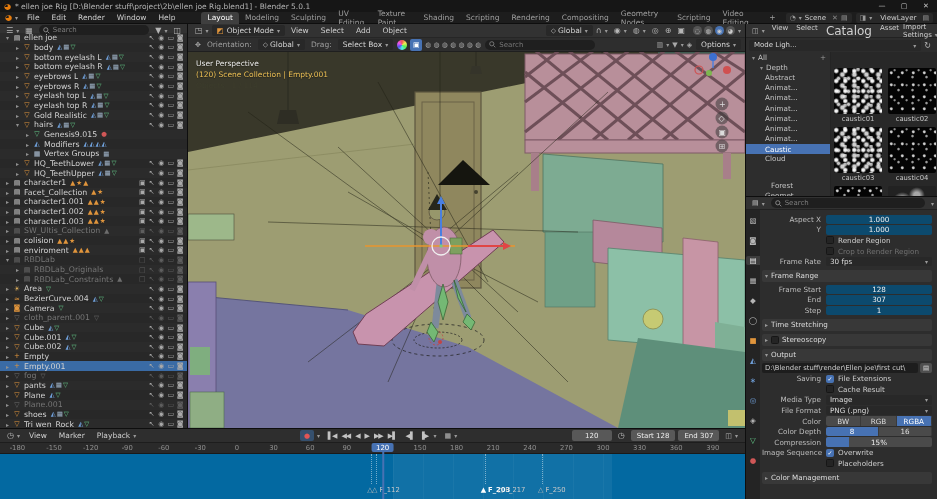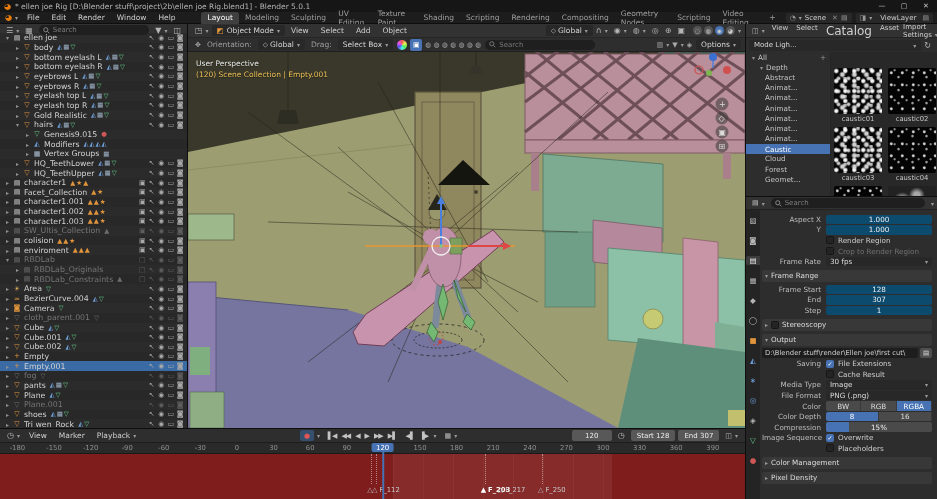--- a/index.html
+++ b/index.html
@@ -89,21 +89,21 @@
   .pathf{flex:1;background:#1d1d1d;border-radius:2px;height:10px;display:flex;align-items:center;padding:0 3px;color:#cfcfcf;white-space:nowrap;overflow:hidden;font-size:6.8px}
   .folder{width:12px;height:10px;background:#4f4f4f;border-radius:2px;margin-left:2px;font-size:6.5px;display:flex;align-items:center;justify-content:center;color:#ddd}
   
   #timeline{left:0;top:428px;width:745px;height:71px;background:#232323;border-top:1px solid #0e0e0e;overflow:hidden}
   #tl-hdr{height:14px;background:#2e2e2e;display:flex;align-items:center;padding:0 4px;border-bottom:1px solid #1d1d1d;position:relative}
   #tl-controls{position:absolute;left:300px;top:1px;display:flex;align-items:center}
   .pbtn{color:#c3c3c3;font-size:7px;padding:0 2.5px;letter-spacing:-1px}
   .autokey{background:#35506e;border-radius:2px;height:11px;display:flex;align-items:center;padding:0 4px;color:#e05555;font-size:7px}
   #tl-right{margin-left:auto;display:flex;align-items:center;gap:3px}
   .tfield{background:#585858;border-radius:2px;height:11px;display:flex;align-items:center;justify-content:center;font-size:7px;color:#eee;padding:0 6px}
-  #tl-body{position:absolute;left:0;top:14px;width:745px;height:57px;background:#7f1d1d}
+  #tl-body{position:absolute;left:0;top:14px;width:745px;height:57px;background:#0369a1}
   #tl-ruler{position:absolute;left:0;top:0;width:745px;height:11px;background:#2a2a2a;border-bottom:1px solid #1a1a1a}
   .tick{position:absolute;top:1px;font-size:6.8px;color:#909090;transform:translateX(-50%)}
   #tl-range{position:absolute;top:11px;bottom:0;background:rgba(255,255,255,.06);background-image:repeating-linear-gradient(90deg,rgba(255,255,255,.04) 0 1px,transparent 1px 30px)}
   .mline{position:absolute;top:11px;height:30px;border-left:1px dotted rgba(255,255,255,.45)}
   .marker{position:absolute;bottom:6px;display:flex;align-items:flex-end;transform:translateX(-4px)}
   .marker .tri{font-size:7px;color:#b9b9b9}
   .marker .tri.filled{color:#fff}
   .marker .mlabel{font-size:6.8px;color:#c9c9c9;margin-left:2px}
   #playhead{position:absolute;top:0;bottom:0;width:1.5px;background:#4772b3;transform:translateX(-0.75px)}
   #ph-label{position:absolute;top:0;transform:translateX(-50%);background:#4772b3;color:#fff;font-size:7px;border-radius:2px;padding:0.5px 4px}
@@ -916,21 +916,21 @@
       </div>
       <div class="crow" style="padding-left: 19px;">
         <span>Animat...</span>
       </div>
       <div class="crow sel" style="padding-left: 19px; align-items: flex-end;">
         <span>Caustic</span>
       </div>
       <div class="crow" style="padding-left: 19px;">
         <span>Cloud</span>
       </div>
-      <div class="crow" style="padding-left: 19px;">
+      <div class="crow" style="padding-left: 25px; margin-top: 16px;">
         <span>Forest</span>
       </div>
       <div class="crow" style="padding-left: 19px;">
         <span>Geomet...</span>
       </div>
     </div>
   <div id="as-grid">
       <div class="titem" style="left: 3px; top: 16px;">
         <div class="thumb tA"></div>
         <div class="tlabel">caustic01</div>
@@ -1020,20 +1020,24 @@
       <div class="prow">
         <span class="plabel">End</span>
         <span class="pfield">307</span>
       </div>
       <div class="prow">
         <span class="plabel">Step</span>
         <span class="pfield">1</span>
       </div>
       <div class="psec">
         <span class="sarr">▸</span>
+        <span>Time Stretching</span>
+      </div>
+      <div class="psec">
+        <span class="sarr">▸</span>
         <span class="cbx"></span>
         <span>Stereoscopy</span>
       </div>
       <div class="psec">
         <span class="sarr">▾</span>
         <span>Output</span>
       </div>
       <div class="prow">
         <span class="pathf">D:\Blender stuff\render\Ellen joe\first cut\</span>
         <span class="folder">▤</span>
@@ -1090,24 +1094,20 @@
         <span class="ctext">Overwrite</span>
       </div>
       <div class="prow">
         <span class="plabel"></span>
         <span class="cbx"></span>
         <span class="ctext">Placeholders</span>
       </div>
       <div class="psec">
         <span class="sarr">▸</span>
         <span>Color Management</span>
-      </div>
-      <div class="psec">
-        <span class="sarr">▸</span>
-        <span>Pixel Density</span>
       </div>
     </div>
 </div>
 
 <div id="timeline" class="abs">
   <div id="tl-hdr">
     <span class="icnbtn">◷<span class="dd">▾</span></span>
     <span id="tl-menus" style="display:flex">
         <span class="menu">View</span>
         <span class="menu">Marker</span>

